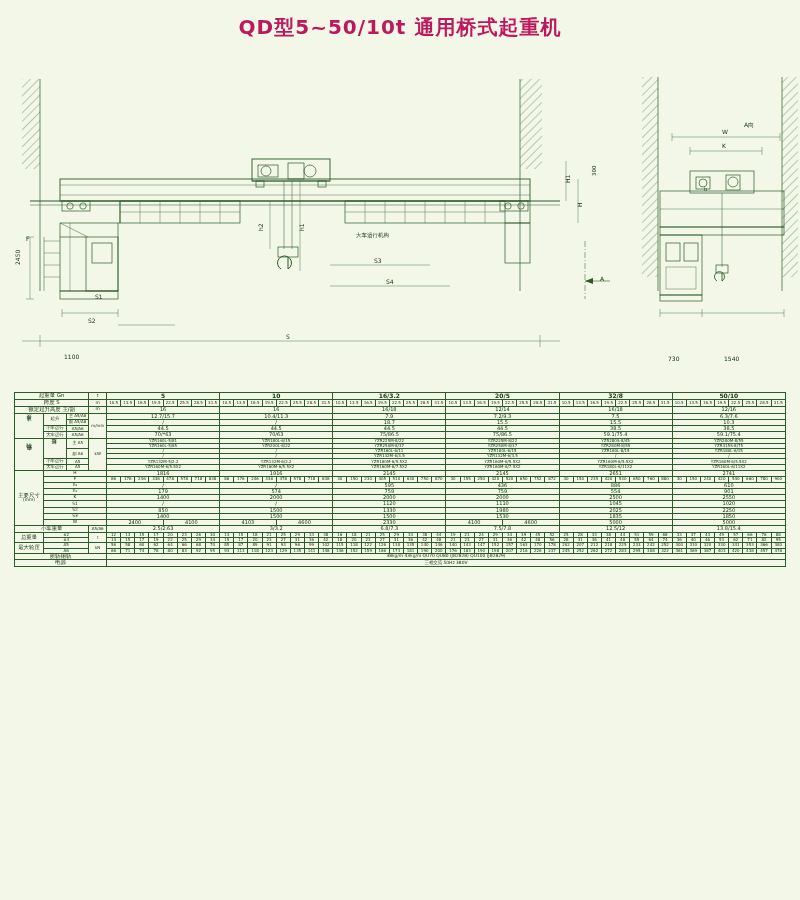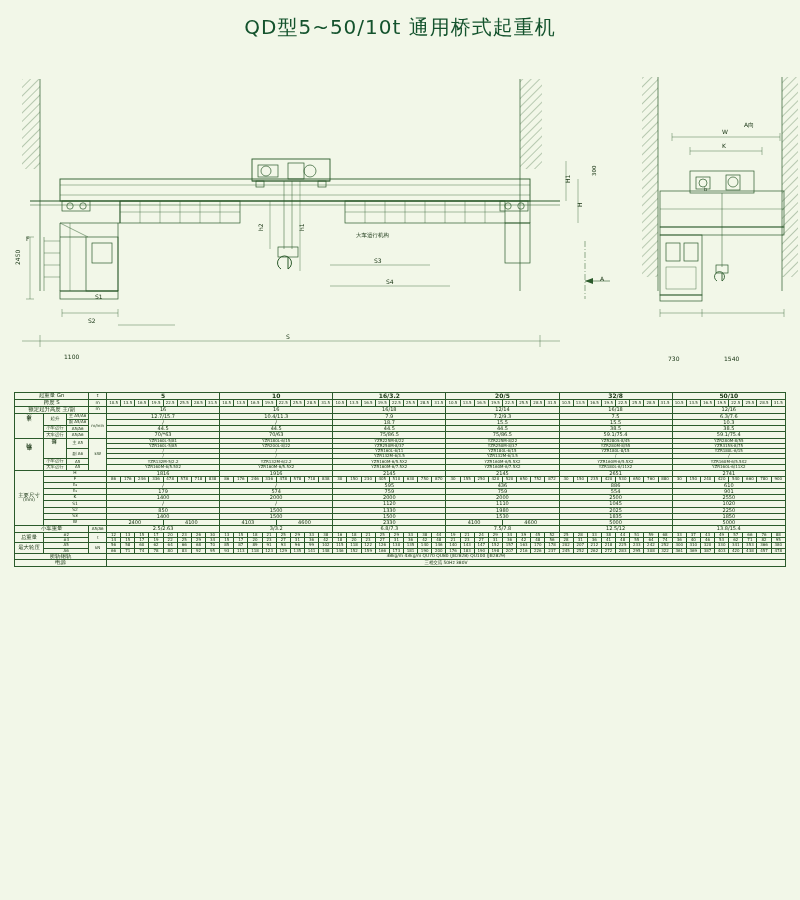--- a/index.html
+++ b/index.html
@@ -2,21 +2,21 @@
 <html><head>
 <meta charset="utf-8">
 <style>
   html,body{margin:0;padding:0;}
   body{
     width:800px;height:900px;background:#f2f7e8;
     font-family:"DejaVu Sans","Liberation Sans",sans-serif;
     color:#1a1a1a;overflow:hidden;position:relative;
   }
   .title{
-    text-align:center;font-size:20px;font-weight:normal;color:#14532d;
+    text-align:center;font-size:20px;font-weight:bold;color:#be185d;
     padding-top:14px;letter-spacing:1px;
   }
   .drawing{position:relative;width:800px;height:330px;}
   .drawing svg{position:absolute;left:0;top:0;}
   .tablewrap{position:absolute;left:14px;top:392px;width:772px;}
   table.spec{
     border-collapse:collapse;width:772px;background:#f2f7e8;
     font-size:5px;line-height:1.05;
   }
   table.spec td{

